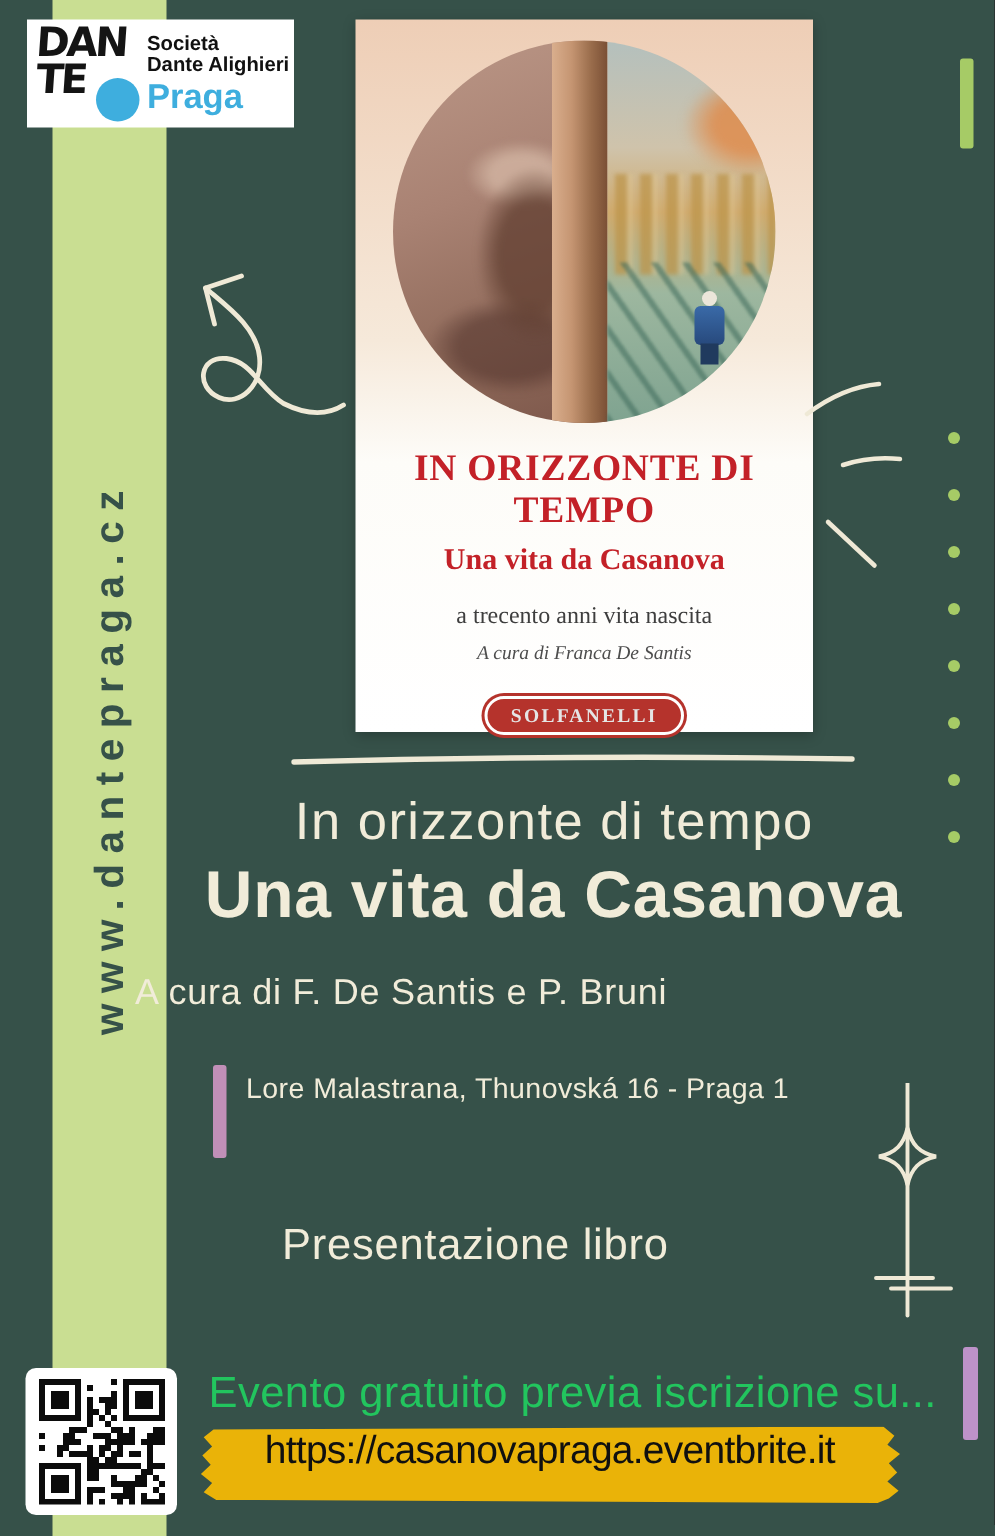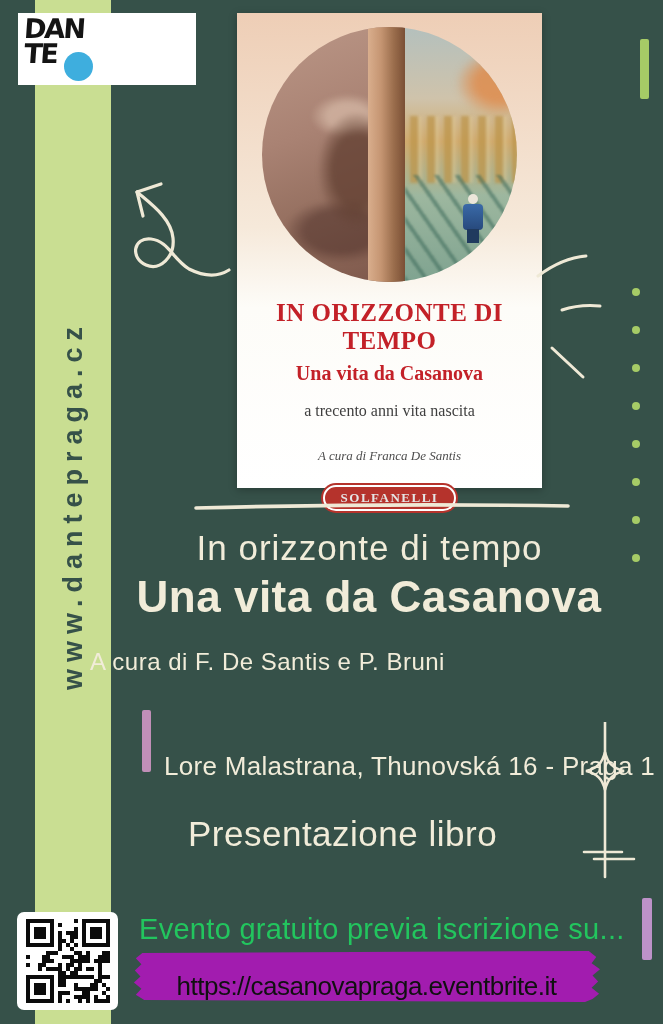--- a/index.html
+++ b/index.html
@@ -44,46 +44,46 @@
     background:repeating-linear-gradient(55deg, rgba(60,105,90,.55) 0 4px, rgba(60,105,90,0) 4px 17px);
     filter:blur(1px);}
   .figure{position:absolute;right:34px;bottom:40px;width:20px;height:40px;}
   .figure .head{position:absolute;left:5px;top:-8px;width:10px;height:10px;border-radius:50%;background:#ece6da;}
   .figure .body{position:absolute;left:0;top:2px;width:20px;height:26px;border-radius:4px;background:linear-gradient(180deg,#3a6aa8,#27497c);}
   .figure .legs{position:absolute;left:4px;top:27px;width:12px;height:14px;background:#203a5e;filter:blur(.5px);}
   .cover-text{position:absolute;left:0;right:0;top:286px;text-align:center;font-family:"Liberation Serif","DejaVu Serif",serif;}
   .cover-title{font-size:25px;font-weight:bold;color:#c32128;letter-spacing:.5px;}
   .cover-sub{font-size:20px;font-weight:bold;color:#c32128;margin-top:7px;}
   .cover-tag{font-size:16px;color:#3e3e3e;margin-top:17px;}
-  .cover-ed1{font-size:13px;font-style:italic;color:#4d4d4d;margin-top:28px;}
+  .cover-ed1{font-size:13px;font-style:italic;color:#4d4d4d;margin-top:7px;}
   .cover-ed2{font-size:13px;font-style:italic;color:#4d4d4d;margin-top:3px;}
   .pill{display:inline-block;margin-top:21px;background:#b5332c;color:#e5e5e5;border:2px solid #fff;
     box-shadow:0 0 0 2px #b5332c;border-radius:999px;padding:3px 16px;
     font-size:13px;font-weight:bold;letter-spacing:1.5px;}
   
   .deco{position:absolute;}
   .deco path, .deco line{stroke:#efe9d6;fill:none;stroke-linecap:round;}
   .dots{position:absolute;left:632px;top:288px;display:flex;flex-direction:column;gap:30px;}
   .dot{width:8px;height:8px;border-radius:50%;background:#a6cb66;}
   .bar{position:absolute;border-radius:2px;}
   .bar-green{left:640px;top:39px;width:9px;height:60px;background:#a6cb66;}
   .bar-pink-left{left:142px;top:710px;width:9px;height:62px;background:#c18fb8;}
   .bar-pink-right{left:642px;top:898px;width:10px;height:62px;background:#bd92c9;}
   
   .cream{color:#f1ecd9;}
   .main-title1{position:absolute;left:90px;right:14px;top:528px;text-align:center;font-size:35px;letter-spacing:1px;}
   .main-title2{position:absolute;left:85px;right:10px;top:572px;text-align:center;font-size:44px;font-weight:bold;letter-spacing:.5px;}
   .curators{position:absolute;left:90px;right:14px;top:648px;font-size:24px;letter-spacing:.5px;}
   .datetime{position:absolute;left:164px;top:711px;font-size:26px;letter-spacing:.5px;}
-  .location{position:absolute;left:164px;top:751px;font-size:26px;letter-spacing:.3px;}
-  .etype{position:absolute;left:188px;top:814px;font-size:35px;letter-spacing:.5px;}
+  .location{position:absolute;left:164px;top:716px;font-size:19px;letter-spacing:.3px;}
+  .etype{position:absolute;left:188px;top:814px;font-size:29px;letter-spacing:.5px;}
   .note{position:absolute;left:139px;top:913px;font-size:29px;letter-spacing:.3px;color:#22c55e;}
   
-  .banner{position:absolute;left:133px;top:951px;width:467px;height:51px;background:#a21caf;
-    display:flex;align-items:flex-end;justify-content:center;
+  .banner{position:absolute;left:133px;top:951px;width:467px;height:51px;background:#eab308;
+    display:flex;align-items:flex-start;justify-content:center;
     clip-path:polygon(2% 4%,97.6% 0%,99.2% 12%,98.2% 24%,100% 36%,98.4% 48%,99.6% 60%,98.2% 72%,99.8% 84%,98.4% 94%,96.8% 100%,2.4% 96%,.6% 86%,1.8% 74%,.2% 62%,1.6% 50%,.4% 38%,1.8% 26%,.6% 14%);}
   .banner span{font-size:26px;color:#101010;letter-spacing:-.5px;}
   
   .qr{position:absolute;left:17px;top:912px;width:101px;height:98px;background:#fff;border-radius:7px;
     display:flex;align-items:center;justify-content:center;}
   .qr svg{width:84px;height:84px;fill:#0b0b0b;shape-rendering:crispEdges;}
 </style>
 </head>
 <body>
 
@@ -92,20 +92,25 @@
   <div class="stripe"></div>
   <div class="vurl-wrap">
     <span class="vurl">www.dantepraga.cz</span>
   </div>
 
   <div class="logo">
     <div class="logo-mark">
       <div class="wm">DAN</div>
       <div class="wm">TE</div>
       <div class="logo-dot"></div>
+    </div>
+    <div class="logo-text">
+      <span class="org">Società</span>
+      <span class="org">Dante Alighieri</span>
+      <span class="city">Praga</span>
     </div>
   </div>
 
   <svg class="deco" style="left:113px;top:160px" width="125" height="135" viewBox="0 0 125 135">
     <path d="M24 32 C38 44 58 58 60 78 C62 97 47 111 33 105 C17 98 20 77 38 79 C55 81 60 99 76 109 C92 117 105 117 116 110" stroke-width="3.2"></path>
     <path d="M24 32 L48 24 M24 32 L30 56" stroke-width="3.2"></path>
   </svg>
 
   <div class="cover">
     <div class="painting">

